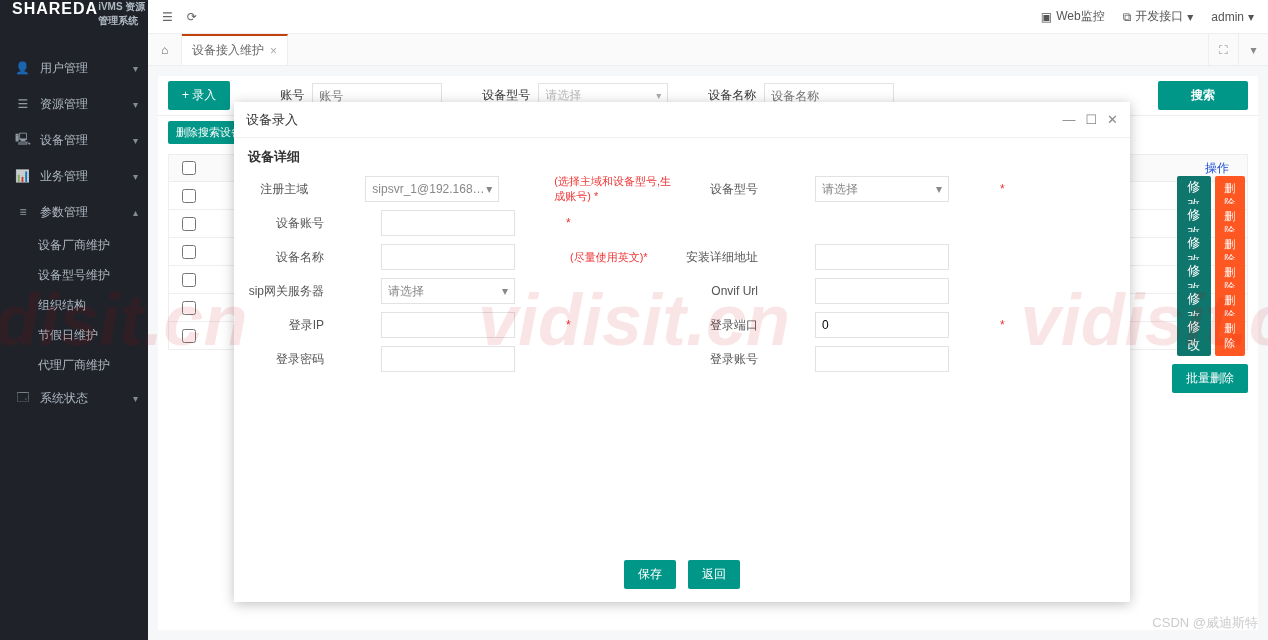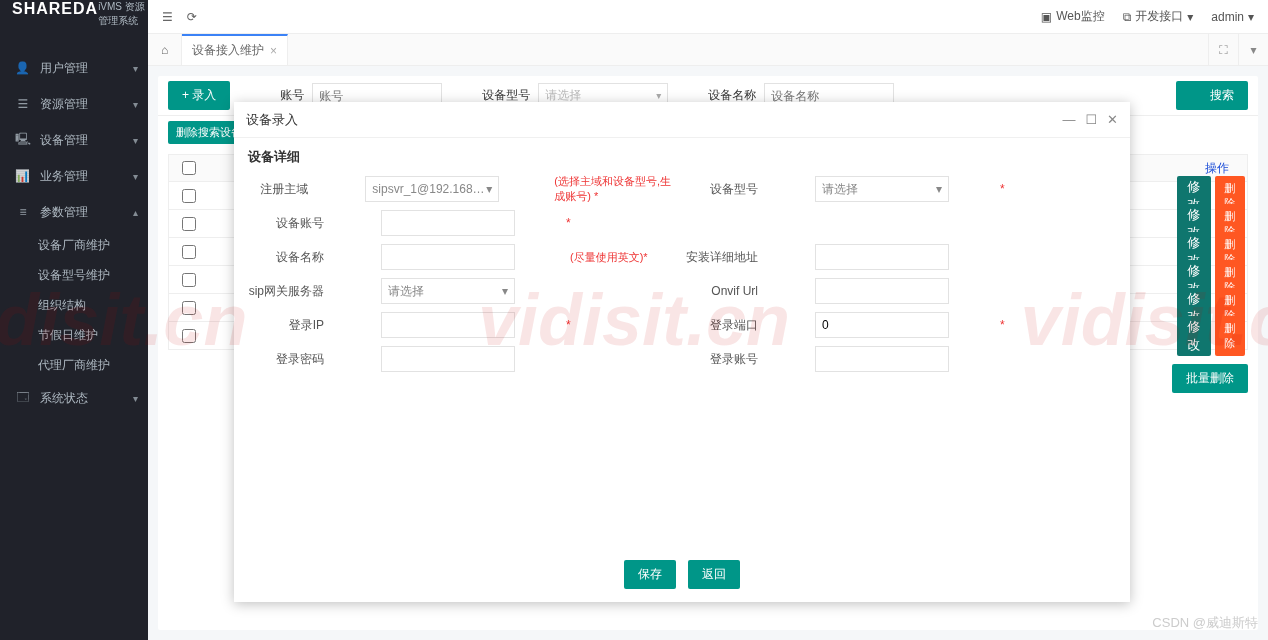--- a/index.html
+++ b/index.html
@@ -1,52 +1,52 @@
 <!DOCTYPE html>
 <html><head>
 <meta charset="utf-8">
 <style>
   * { box-sizing: border-box; margin: 0; padding: 0; font-family: "Microsoft YaHei", Arial, sans-serif; }
   body { width: 1268px; height: 640px; overflow: hidden; background: #f5f7f9; color: #333; font-size: 12px; position: relative; }
   
   .sidebar { position: absolute; left: 0; top: 0; bottom: 0; width: 148px; background: #20222a; color: #aeb9c2; }
   .logo { height: 50px; display: flex; flex-direction: row; justify-content: center; padding-left: 12px; color: #fff; }
   .logo-t1 { font-weight: bold; font-size: 16px; letter-spacing: 1px; }
-  .logo-t2 { font-size: 10px; color: #aeb9c2; }
+  .logo-t2 { font-size: 10px; color: #aeb9c2; font-weight: bold; }
   .nav { list-style: none; }
   .nav-item { display: flex; align-items: center; height: 36px; padding: 0 10px 0 14px; cursor: pointer; font-size: 12px; }
   .nav-item .icon { width: 18px; text-align: center; margin-right: 8px; opacity: .8; }
   .nav-item .chev { margin-left: auto; font-size: 10px; opacity: .7; }
   .nav-sub { list-style: none; padding-left: 38px; }
   .nav-sub-item { height: 30px; display: flex; align-items: center; cursor: pointer; font-size: 12px; }
   
   .topbar { position: absolute; left: 148px; right: 0; top: 0; height: 34px; background: #fff; border-bottom: 1px solid #eee; display: flex; align-items: center; padding: 0 14px; font-size: 12px; color: #555; }
   .topbar .tb-icon { margin-right: 14px; cursor: pointer; color: #666; }
   .topbar .right { margin-left: auto; display: flex; align-items: center; gap: 18px; }
   .topbar .right .item { display: flex; align-items: center; gap: 4px; cursor: pointer; }
   
   .tabbar { position: absolute; left: 148px; right: 0; top: 34px; height: 32px; background: #fafafa; border-bottom: 1px solid #eee; display: flex; align-items: stretch; font-size: 12px; color: #666; }
   .tab-home { width: 34px; display: flex; align-items: center; justify-content: center; border-right: 1px solid #eee; cursor: pointer; }
-  .tab { padding: 0 10px; display: flex; align-items: center; gap: 6px; border-right: 1px solid #eee; background: #fff; border-top: 2px solid #3b82f6; cursor: pointer; justify-content: flex-end; }
+  .tab { padding: 0 10px; display: flex; align-items: center; gap: 6px; border-right: 1px solid #eee; background: #fff; border-top: 2px solid #c2410c; cursor: pointer; justify-content: flex-end; }
   .tab .x { color: #aaa; cursor: pointer; }
   .tabbar .tabright { margin-left: auto; display: flex; }
   .tabbar .tabright span { width: 30px; display: flex; align-items: center; justify-content: center; border-left: 1px solid #eee; cursor: pointer; color: #888; }
   
   .main { position: absolute; left: 158px; right: 10px; top: 76px; bottom: 10px; background: #fff; border-radius: 2px; }
   .searchbar { height: 40px; display: flex; align-items: center; border-bottom: 1px solid #eee; padding-right: 10px; }
   .btn-green { background: #009688; color: #fff; border: none; border-radius: 2px; padding: 6px 14px; font-size: 12px; cursor: pointer; }
   .btn-orange { background: #0f766e; color: #fff; border: none; border-radius: 2px; padding: 2px 6px; font-size: 13px; cursor: pointer; }
   .btn-red { background: #ff5722; color: #fff; border: none; border-radius: 2px; padding: 2px 6px; font-size: 11px; cursor: pointer; }
   .add-btn { margin-left: 10px; margin-right: 10px; }
   .sb-label { color: #333; margin: 0 8px 0 40px; }
   .sb-input, .sb-select { height: 26px; border: 1px solid #e2e2e2; padding: 0 6px; font-size: 12px; color: #666; background: #fff; }
   .sb-input { width: 130px; }
   .sb-select { width: 130px; display: flex; align-items: center; justify-content: space-between; cursor: pointer; color: #bbb; }
   .sb-select .tri { color: #aaa; font-size: 10px; }
-  .search-btn { margin-left: auto; width: 72px; text-align: right; }
+  .search-btn { margin-left: auto; width: 90px; text-align: center; font-weight: bold; }
   .below-search { height: 32px; display: flex; align-items: center; padding-left: 10px; }
   .del-search-btn { background: #009688; color: #fff; border: none; border-radius: 2px; padding: 4px 8px; font-size: 11px; cursor: pointer; }
   
   .table { position: absolute; left: 10px; right: 10px; top: 78px; }
   .table-head, .table-row { height: 28px; display: flex; align-items: center; border: 1px solid #eee; border-top: none; }
   .table-head { border-top: 1px solid #eee; background: #fafafa; }
   .cell-cb { width: 40px; display: flex; justify-content: center; }
   .cell-cb input { width: 14px; height: 14px; }
   .cell-rest { flex: 1; }
   .cell-ops { width: 70px; display: flex; gap: 4px; justify-content: flex-end; padding-right: 2px; }

